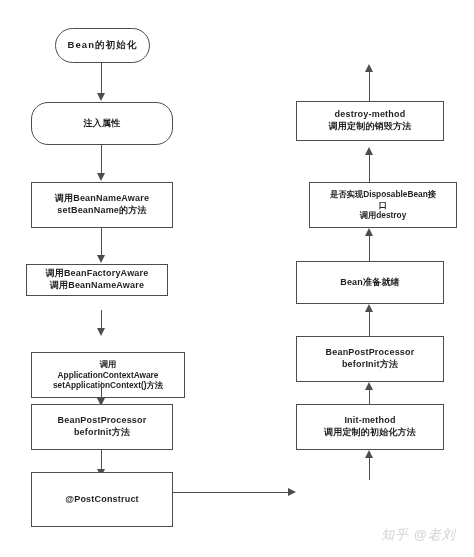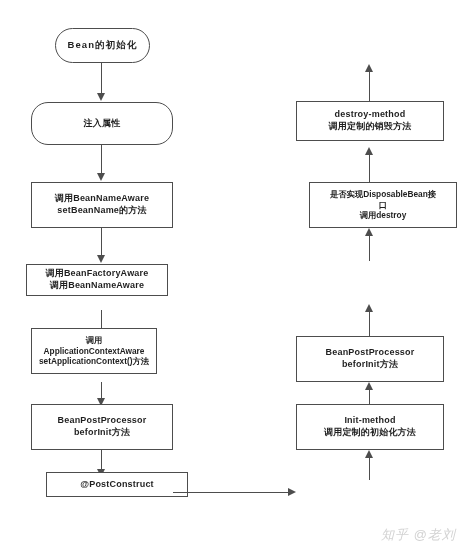--- a/index.html
+++ b/index.html
@@ -125,42 +125,42 @@
   <div class="node process" style="left:26px; top:264px; width:142px; height:32px;">
     <span class="lines">
       <span class="ln">调用BeanFactoryAware</span>
       <span class="ln">调用BeanNameAware</span>
     </span>
   </div>
 
   <div class="edge v" style="left:101px; top:310px; height:22px;"></div>
   <div class="arrow down" style="left:97px; top:328px;"></div>
 
-  <div class="node process small" style="left:31px; top:328px; width:126px; height:46px;">
+  <div class="node process small" style="left:31px; top:352px; width:154px; height:46px;">
     <span class="lines">
       <span class="ln">调用</span>
       <span class="ln">ApplicationContextAware</span>
       <span class="ln">setApplicationContext()方法</span>
     </span>
   </div>
 
   <div class="edge v" style="left:101px; top:382px; height:22px;"></div>
   <div class="arrow down" style="left:97px; top:398px;"></div>
 
   <div class="node process" style="left:31px; top:404px; width:142px; height:46px;">
     <span class="lines">
       <span class="ln">BeanPostProcessor</span>
       <span class="ln">beforInit方法</span>
     </span>
   </div>
 
   <div class="edge v" style="left:101px; top:450px; height:23px;"></div>
   <div class="arrow down" style="left:97px; top:469px;"></div>
 
-  <div class="node process" style="left:46px; top:472px; width:142px; height:25px;">
+  <div class="node process" style="left:31px; top:472px; width:142px; height:55px;">
     <span class="lines">
       <span class="ln">@PostConstruct</span>
     </span>
   </div>
 
   <div class="edge h" style="left:173px; top:492px; width:115px;"></div>
   <div class="arrow right" style="left:288px; top:488px;"></div>
 
 
   <div class="edge v" style="left:369px; top:71px; height:30px;"></div>
@@ -180,20 +180,25 @@
     <span class="lines">
       <span class="ln">是否实现DisposableBean接</span>
       <span class="ln">口</span>
       <span class="ln">调用destroy</span>
     </span>
   </div>
 
   <div class="edge v" style="left:369px; top:236px; height:25px;"></div>
   <div class="arrow up" style="left:365px; top:228px;"></div>
 
+  <div class="node process" style="left:296px; top:261px; width:148px; height:43px;">
+    <span class="lines">
+      <span class="ln">Bean准备就绪</span>
+    </span>
+  </div>
 
   <div class="edge v" style="left:369px; top:312px; height:24px;"></div>
   <div class="arrow up" style="left:365px; top:304px;"></div>
 
   <div class="node process" style="left:296px; top:336px; width:148px; height:46px;">
     <span class="lines">
       <span class="ln">BeanPostProcessor</span>
       <span class="ln">beforInit方法</span>
     </span>
   </div>

